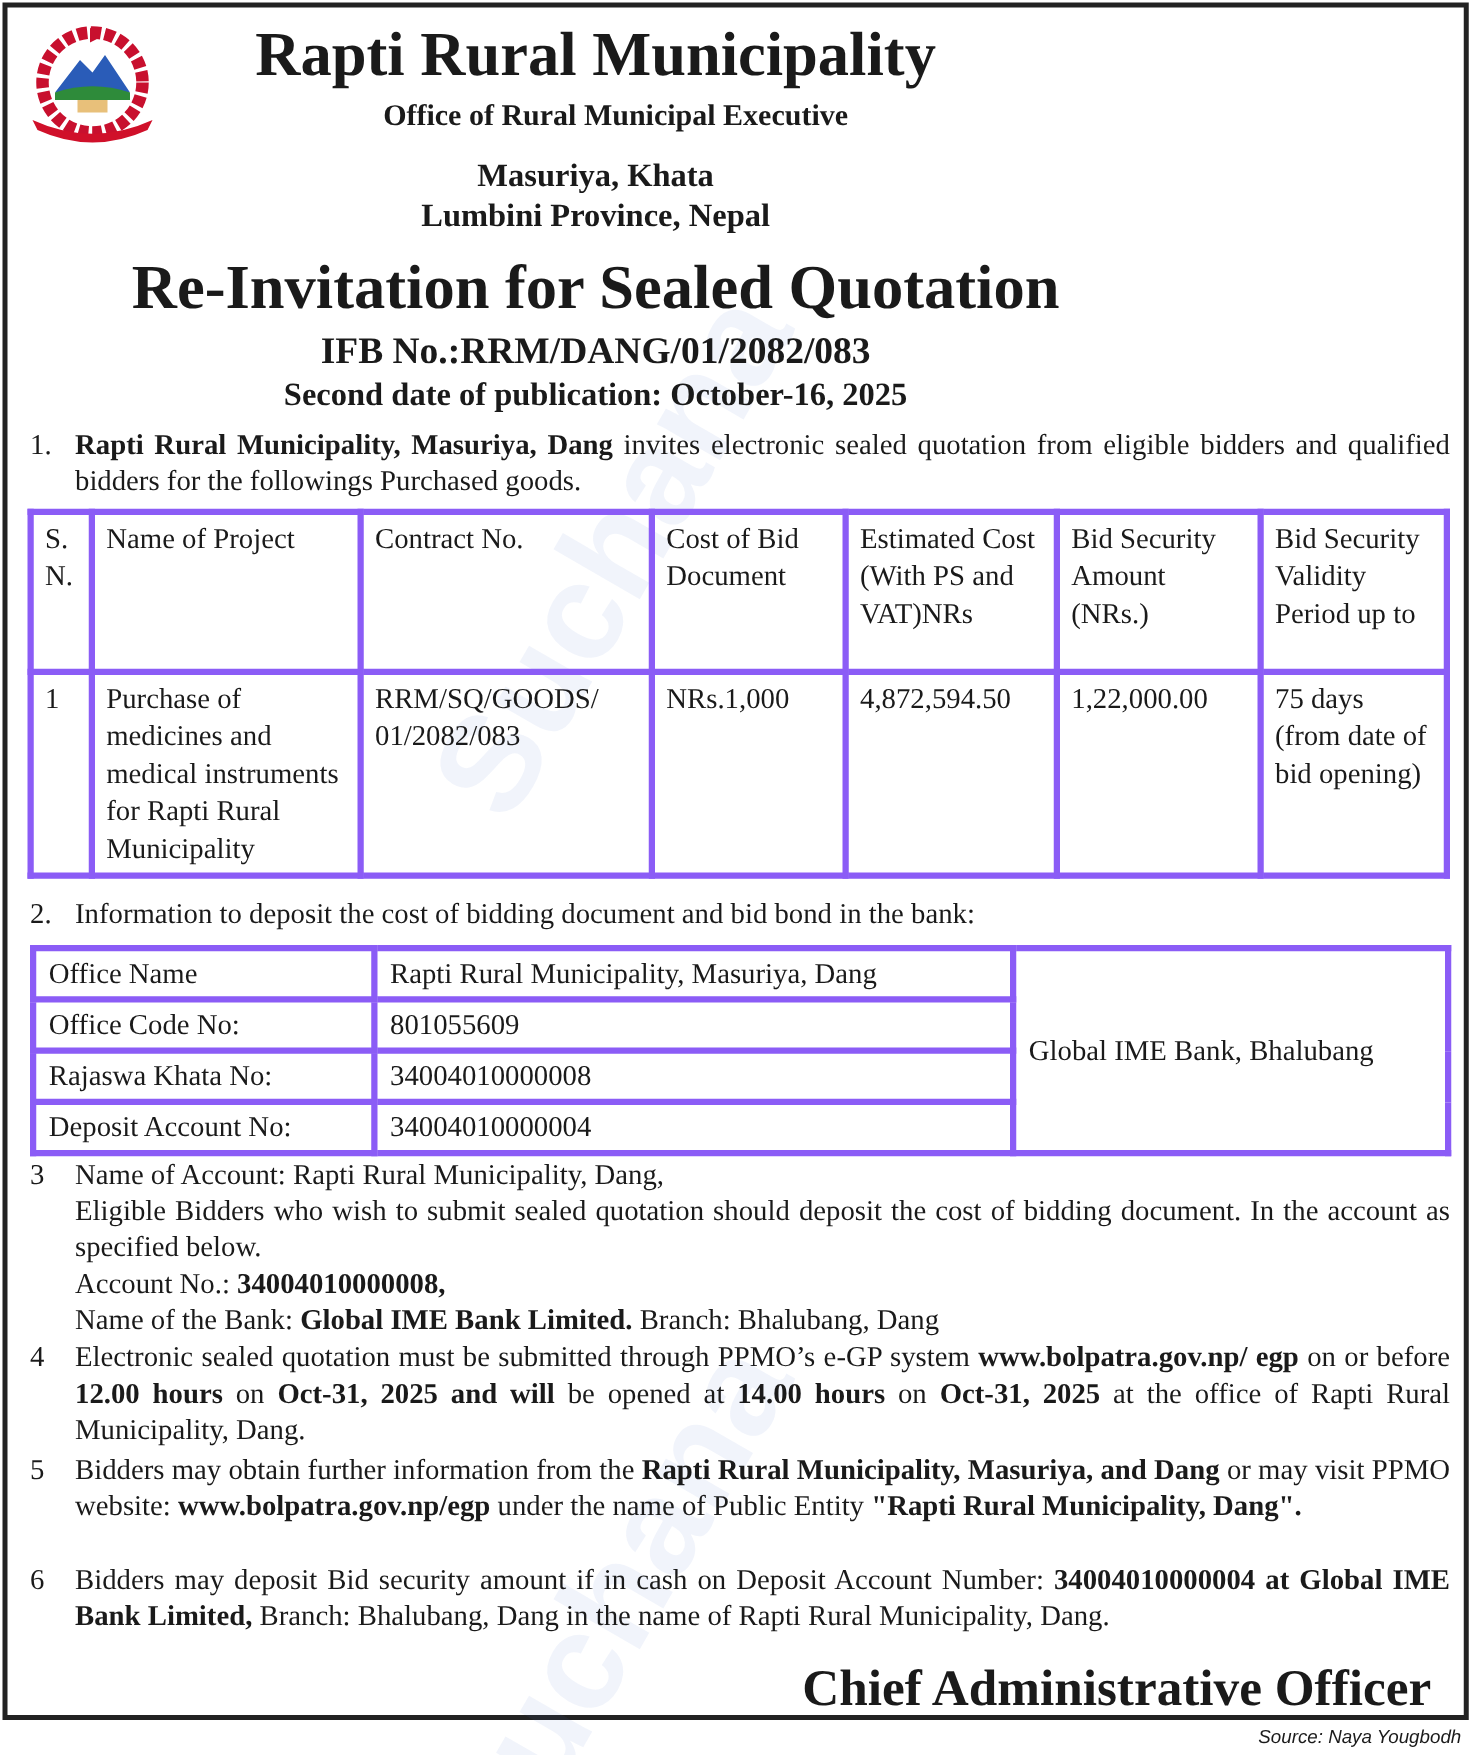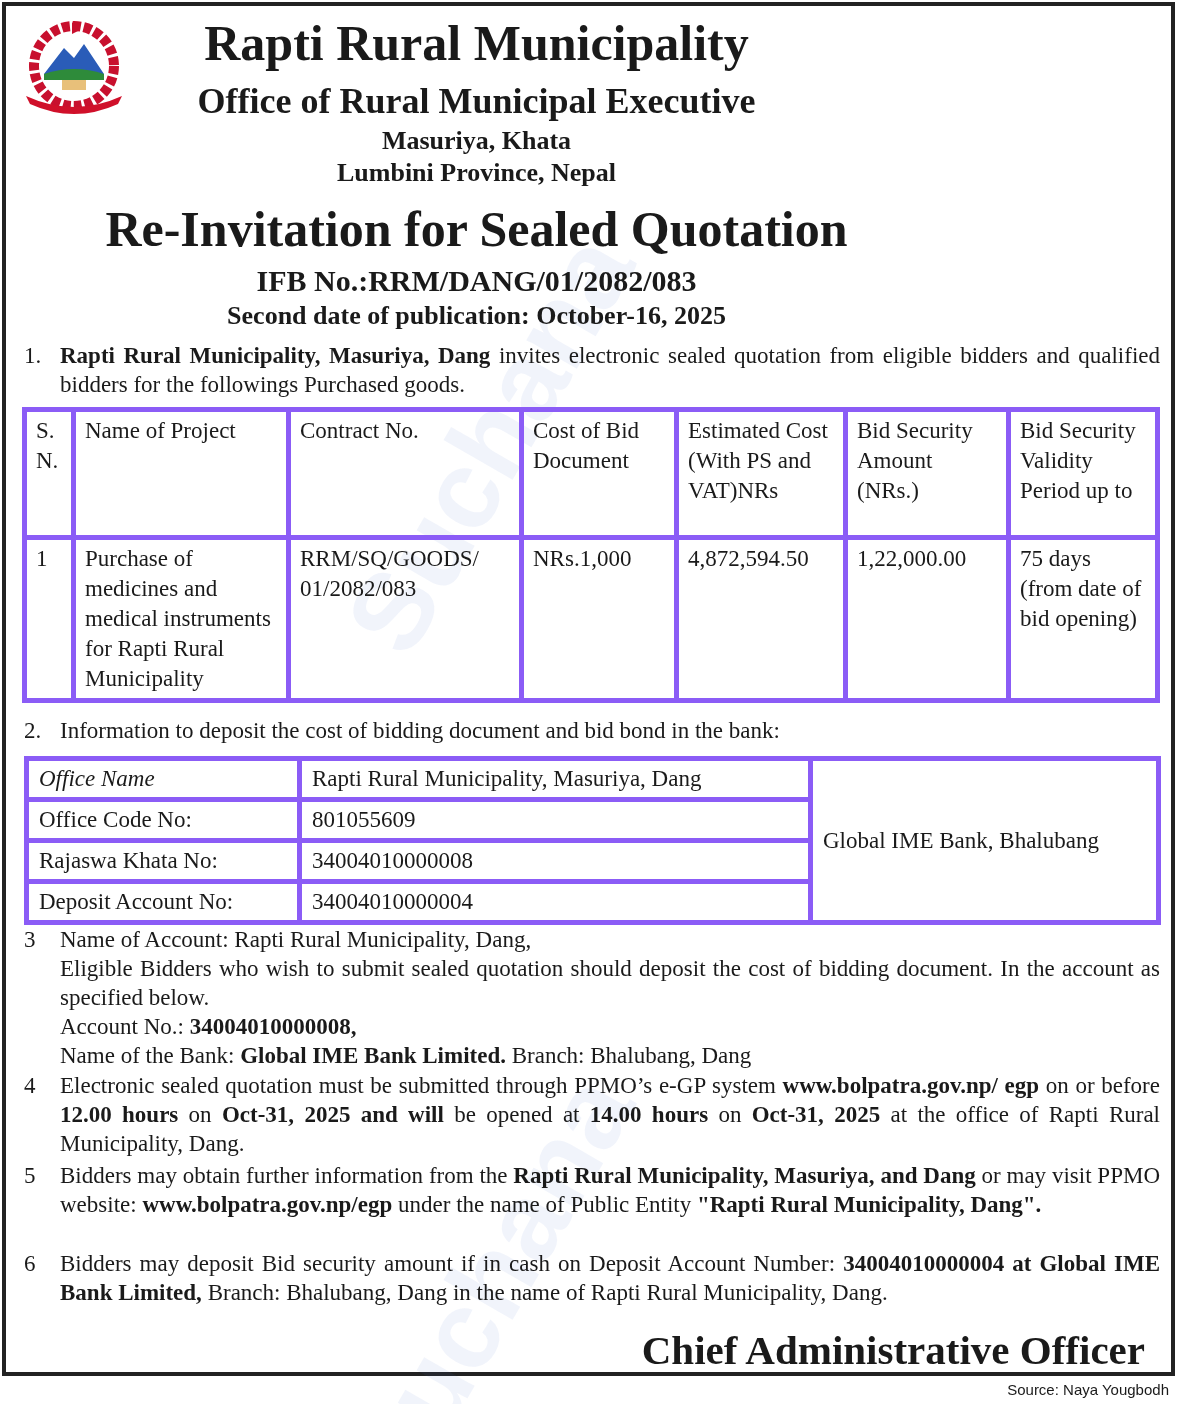--- a/index.html
+++ b/index.html
@@ -5,38 +5,38 @@
   html, body { margin:0; padding:0; background:#fff; }
   body { width:1181px; height:1404px; position:relative; overflow:hidden;
          font-family:"Liberation Serif", "DejaVu Serif", serif; color:#1a1a1a; }
   .frame { position:absolute; left:2px; top:2px; width:1173px; height:1374px;
            border:4px solid #222; box-sizing:border-box; }
   .wm { position:absolute; font-family:"Liberation Sans", sans-serif; font-weight:bold;
         color:rgba(80,120,200,0.08); font-size:110px; transform:rotate(-60deg); pointer-events:none; }
   .emblem { position:absolute; left:18px; top:18px; width:112px; height:100px; }
   .hdr { position:absolute; left:0; width:953px; text-align:center; font-weight:bold; }
   .h1 { top:14px; font-size:50px; }
-  .h2 { top:80px; font-size:36px; }
+  .h2 { top:80px; font-size:24px;padding-left:16px; }
   .h3 { top:126px; font-size:26px; }
   .h4 { top:158px; font-size:26px; }
   .h5 { top:200px; font-size:50px; }
   .h6 { top:264px; font-size:30px; }
   .h7 { top:301px; font-size:26px; }
   .para { position:absolute; left:24px; width:1136px; font-size:23px; line-height:29px; }
   .para .num { position:absolute; left:0; top:0; }
   .para .txt { margin-left:36px; text-align:justify; }
   b { font-weight:bold; }
   table { border-collapse:collapse; position:absolute; }
   td { border:5px solid #8b5cf6; vertical-align:top; font-size:23px; line-height:30px; padding:4px 9px; }
   .t1 { left:22px; top:407px; width:1138px; height:296px; }
   .t2 { left:24px; top:756px; width:1137px; height:158px; }
   .t2 td { padding:0 10px; vertical-align:middle; height:36px; }
   .sig { position:absolute; right:36px; top:1326px; font-size:41px; font-weight:bold; }
   .src { position:absolute; right:12px; top:1381px; font-family:"Liberation Sans", sans-serif;
-         font-size:15px; }
+         font-style:italic; font-size:15px; }
 </style>
 </head>
 <body>
 
 <div class="frame"></div>
 <div class="wm" style="left:260px;top:380px;">Suchana</div>
 <div class="wm" style="left:260px;top:1220px;">Suchana</div>
 
 <svg class="emblem" viewBox="0 0 112 100">
   <circle cx="56" cy="48" r="40" fill="none" stroke="#c8102e" stroke-width="10" stroke-dasharray="8 3"></circle>
@@ -84,21 +84,21 @@
   </table>
 
 <div class="para" style="top:716px;">
   <span class="num">2.</span>
   <div class="txt">Information to deposit the cost of bidding document and bid bond in the bank:</div>
 </div>
 
 <table class="t2">
   <tbody>
       <tr>
-    <td style="width:248px;font-style:italic;">Office Name</td>
+    <td style="width:248px;">Office Name</td>
     <td style="width:486px;">Rapti Rural Municipality, Masuriya, Dang</td>
     <td rowspan="4">Global IME Bank, Bhalubang</td>
   </tr>
   <tr>
     <td>Office Code No:</td>
     <td>801055609</td>
   </tr>
   <tr>
     <td>Rajaswa Khata No:</td>
     <td>34004010000008</td>

